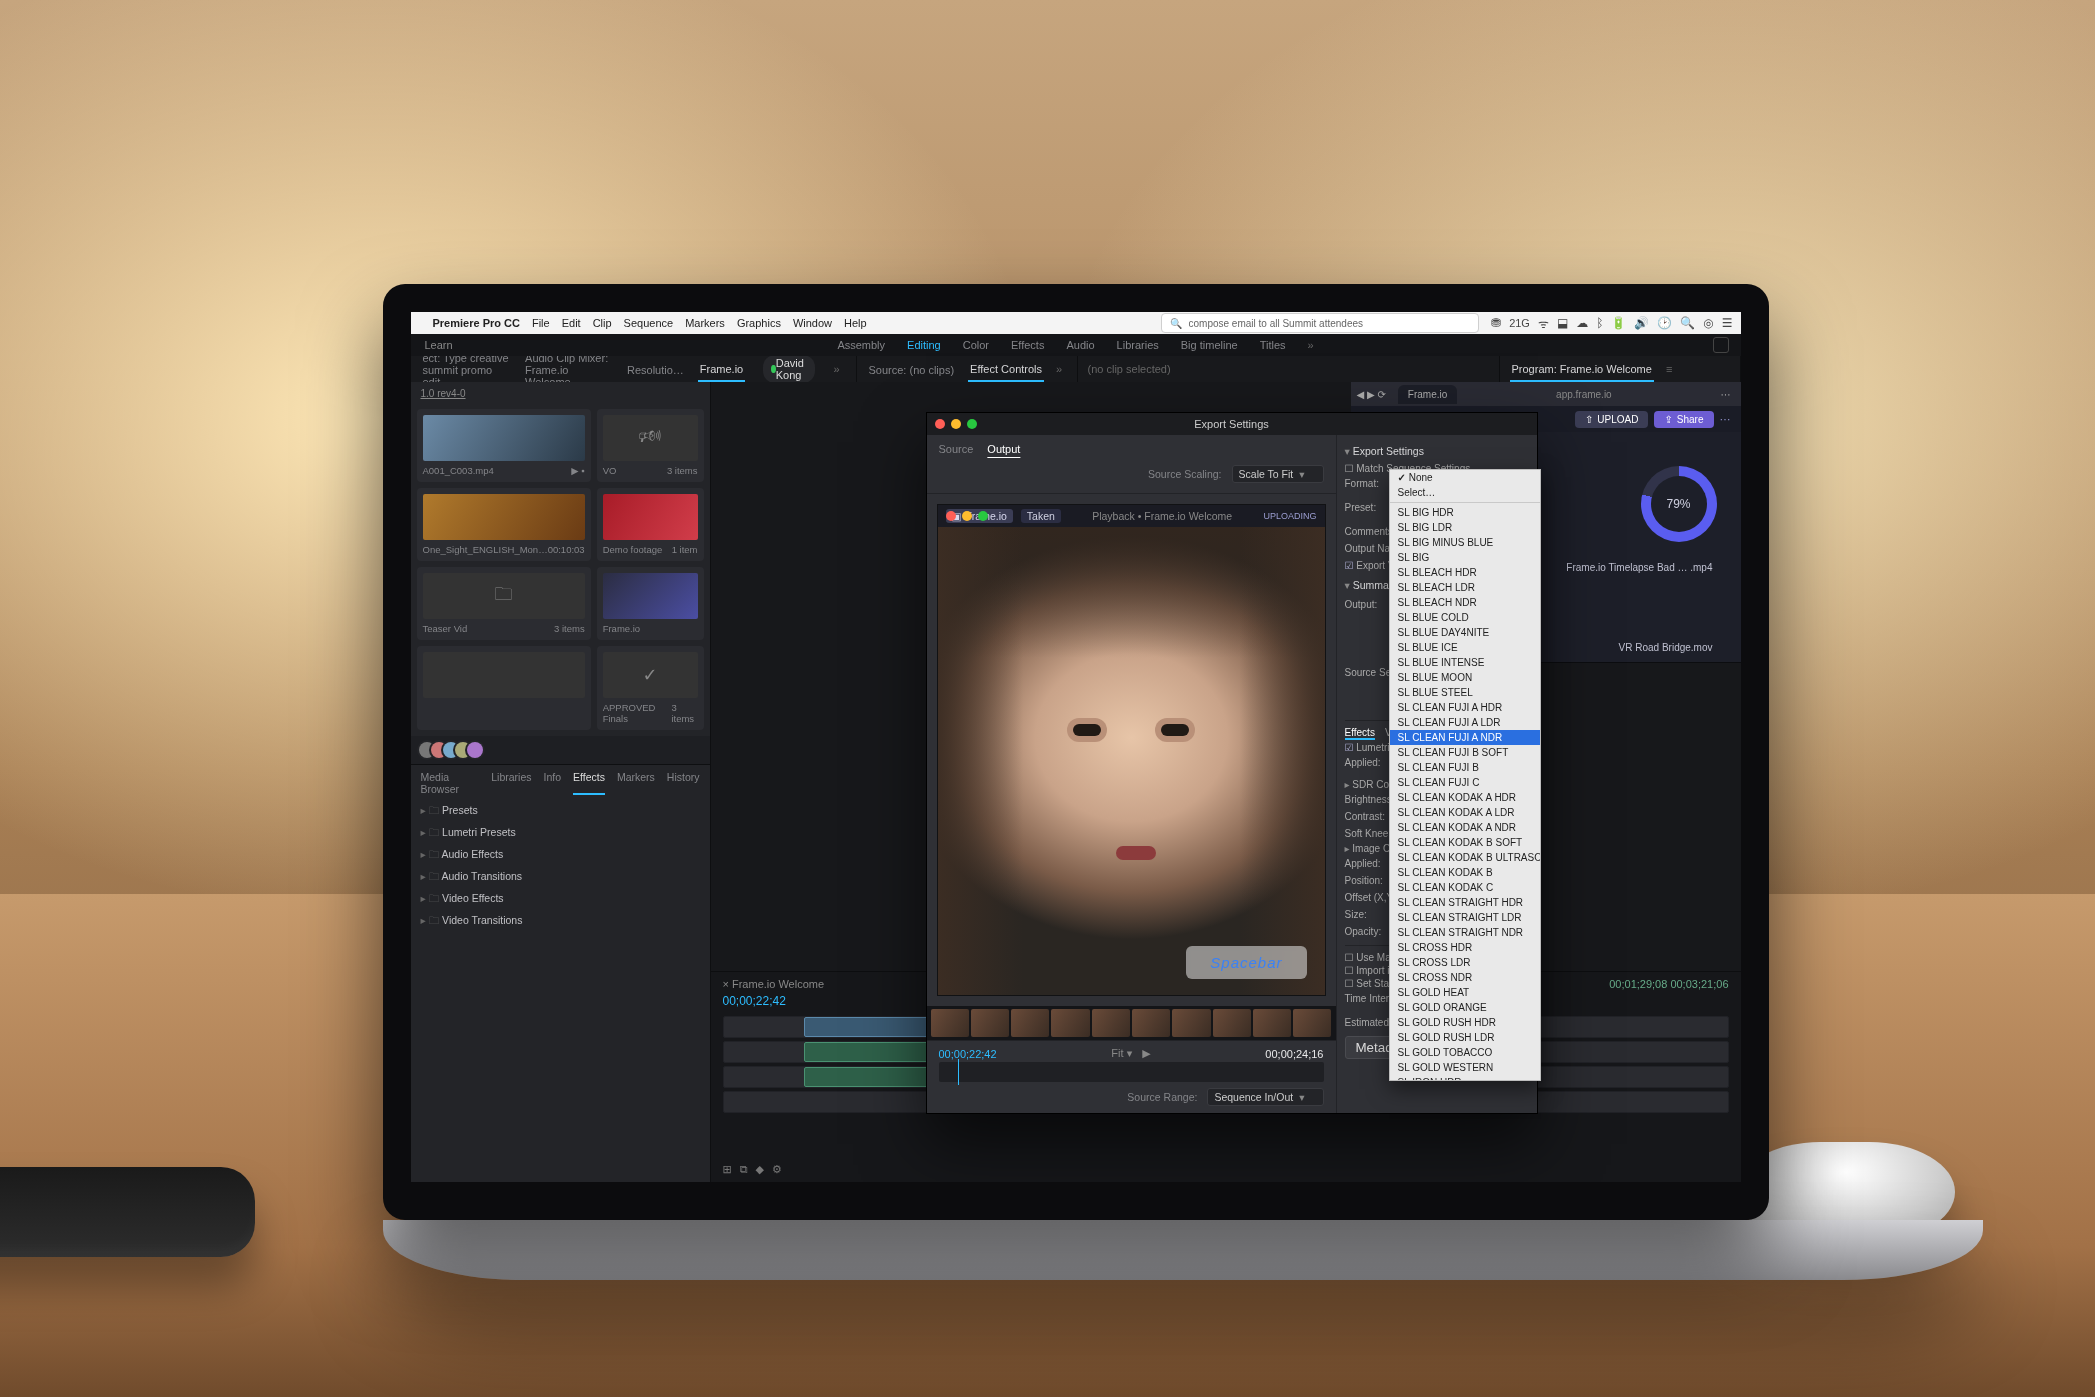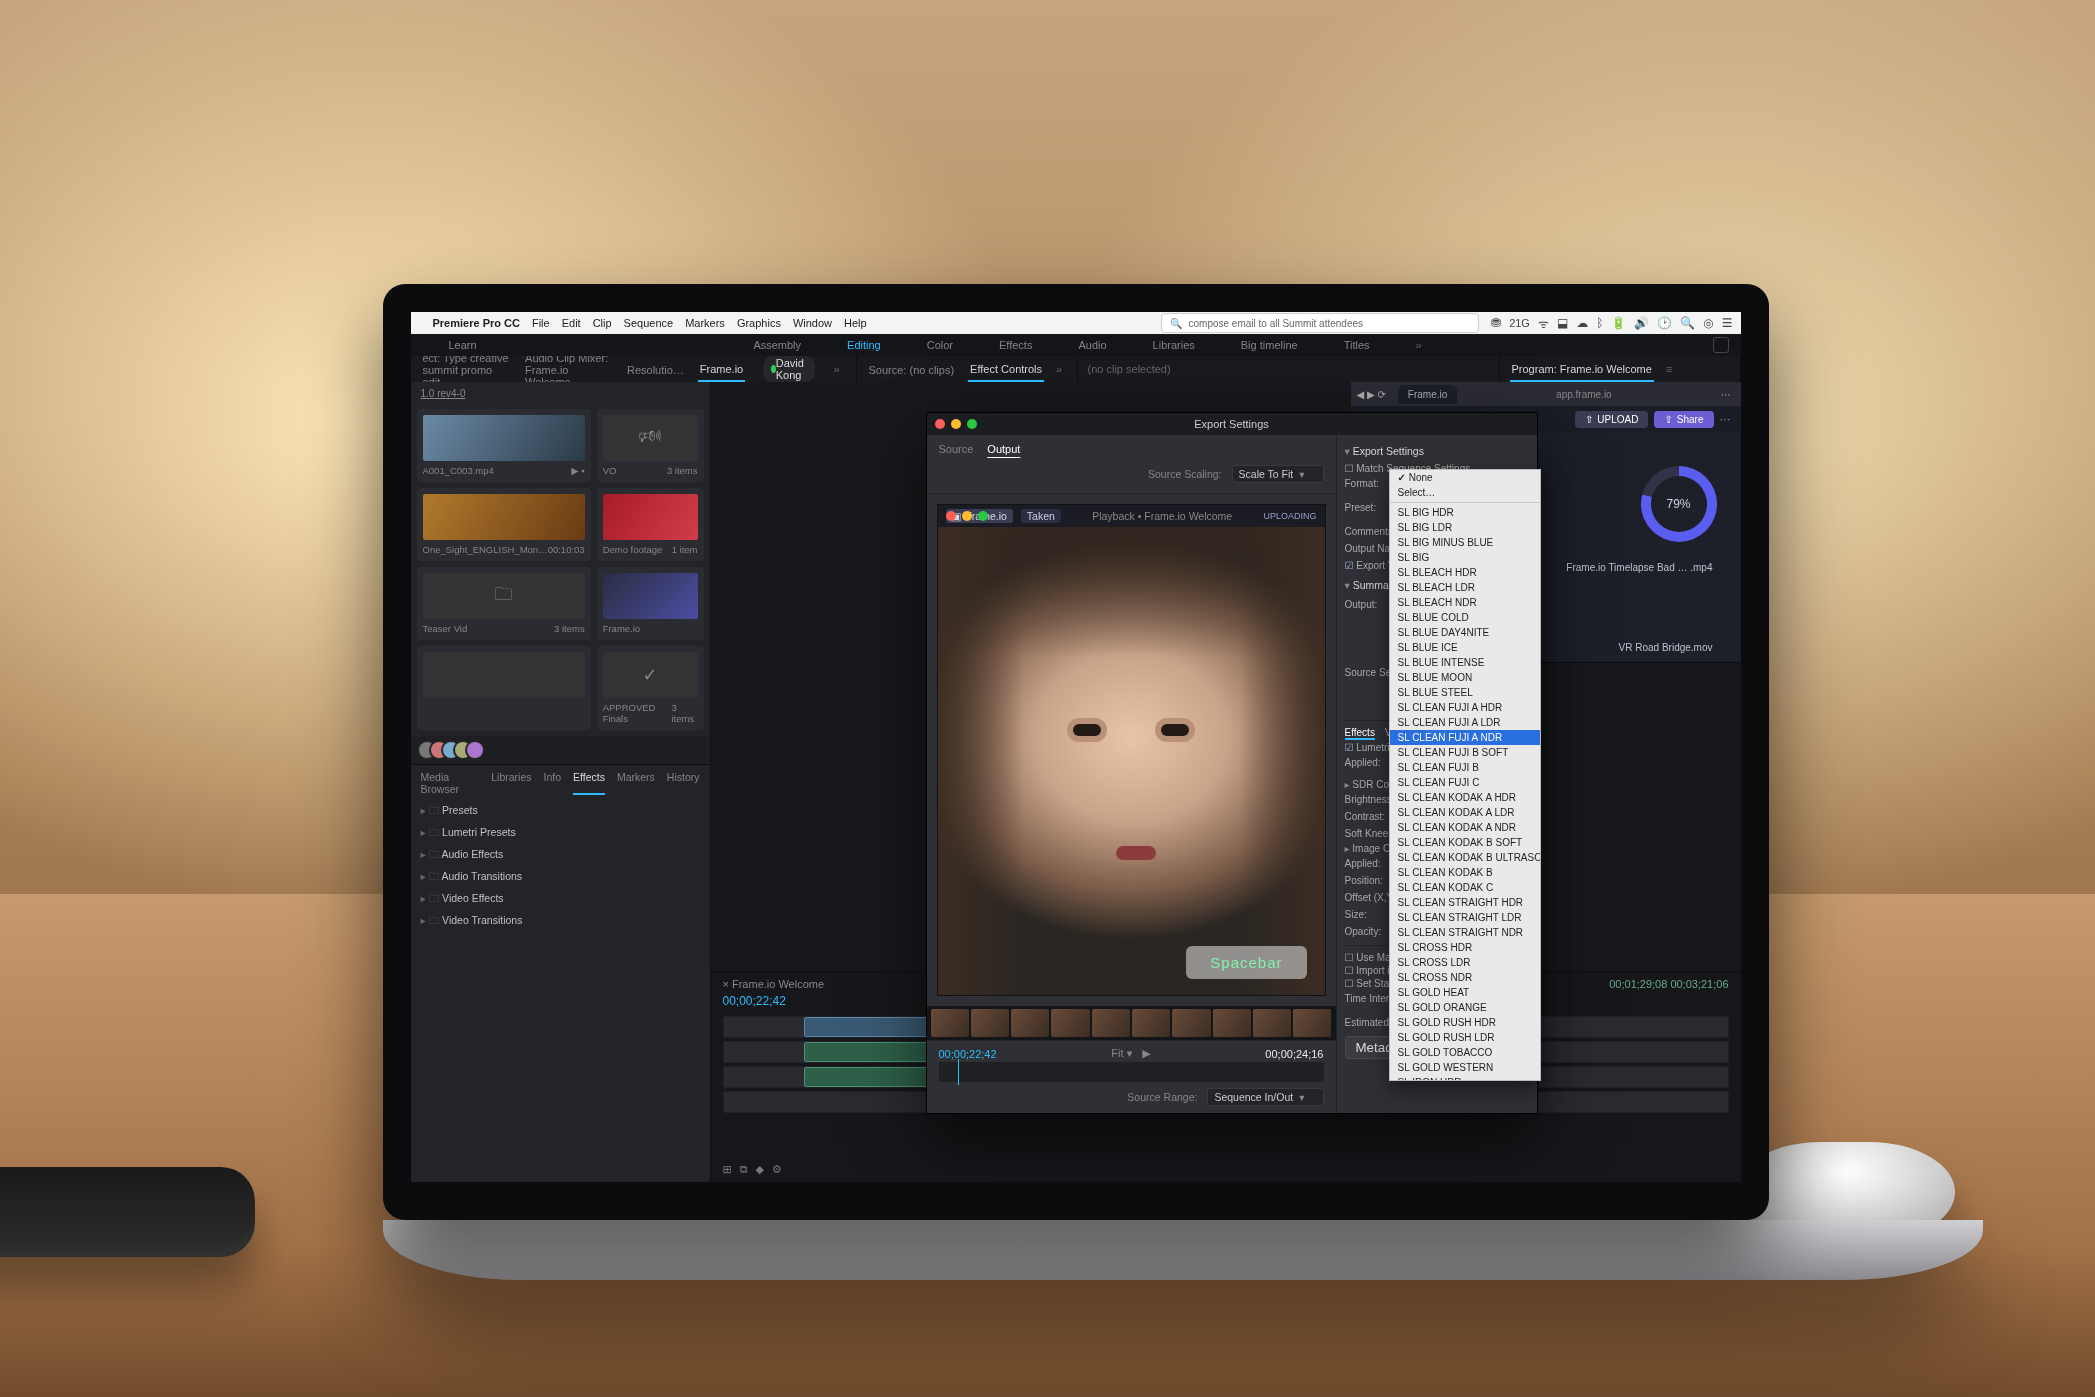--- a/index.html
+++ b/index.html
@@ -89,21 +89,21 @@
     border-radius:4px;padding:1px 8px;font-size:10px;color:#666;height:16px;width:300px;
   }
   .menubar .tray{display:flex;gap:8px;align-items:center;color:#444;}
   .tray-ic{font-size:12px;}
 
   
   .workspace{
     height:22px;background:#141518;display:flex;align-items:center;justify-content:center;
     gap:22px;font-size:11px;color:var(--text-dim);position:relative;
   }
-  .workspace span{cursor:pointer;margin-left:24px;}
+  .workspace span{cursor:pointer;}
   .workspace .active{color:var(--accent-cyan);}
   .workspace .learn{position:absolute;left:14px;color:#888;font-size:11px;}
   .workspace::after{
     content:"";position:absolute;right:12px;top:50%;transform:translateY(-50%);
     width:14px;height:14px;border:1px solid #444;border-radius:3px;
   }
 
   
   .tabstrip{
     height:26px;background:#191a1d;display:flex;align-items:stretch;
@@ -246,22 +246,23 @@
   
   .face .eyes{position:absolute;top:42%;left:35%;width:30%;height:8%;display:flex;justify-content:space-between;}
   .face .eye{width:28px;height:12px;border-radius:10px;background:#211a15;box-shadow:0 0 0 6px #b99078;}
   .face .lips{position:absolute;top:68%;left:46%;width:40px;height:14px;border-radius:10px;background:#8c3b3c;}
   .face .hair{position:absolute;inset:0;background:
       linear-gradient(90deg,rgba(60,45,35,.95) 0%,transparent 22%,transparent 78%,rgba(60,45,35,.95) 100%),
       linear-gradient(180deg,rgba(50,38,30,.9),transparent 28%);
   }
   .spacebar-pill{
     position:absolute;right:18px;bottom:16px;padding:8px 24px;
-    border-radius:6px;background:rgba(230,230,230,.55);color:#86efac;font-size:15px;letter-spacing:1px;
+    border-radius:6px;background:rgba(230,230,230,.55);color:#3b82f6;font-size:15px;letter-spacing:1px;
     backdrop-filter:blur(2px);
+    font-style:italic;
   }
   .thumbstrip{height:28px;background:#141518;display:flex;gap:2px;padding:3px 4px;}
   .thumbstrip i{flex:1;background:linear-gradient(120deg,#6a4b39,#3b2d24);border-radius:2px;}
 
   
   .exp-right{display:flex;flex-direction:column;gap:2px;padding:6px 8px;font-size:10px;color:#aaa;}
   .er-head{color:#d6d6d8;font-size:10.5px;padding:4px 0;}
   .er-row{display:flex;justify-content:space-between;gap:6px;padding:2px 0;}
   .er-row .v{color:#7aa8ff;}
   .chk::before{content:"☐ ";}

